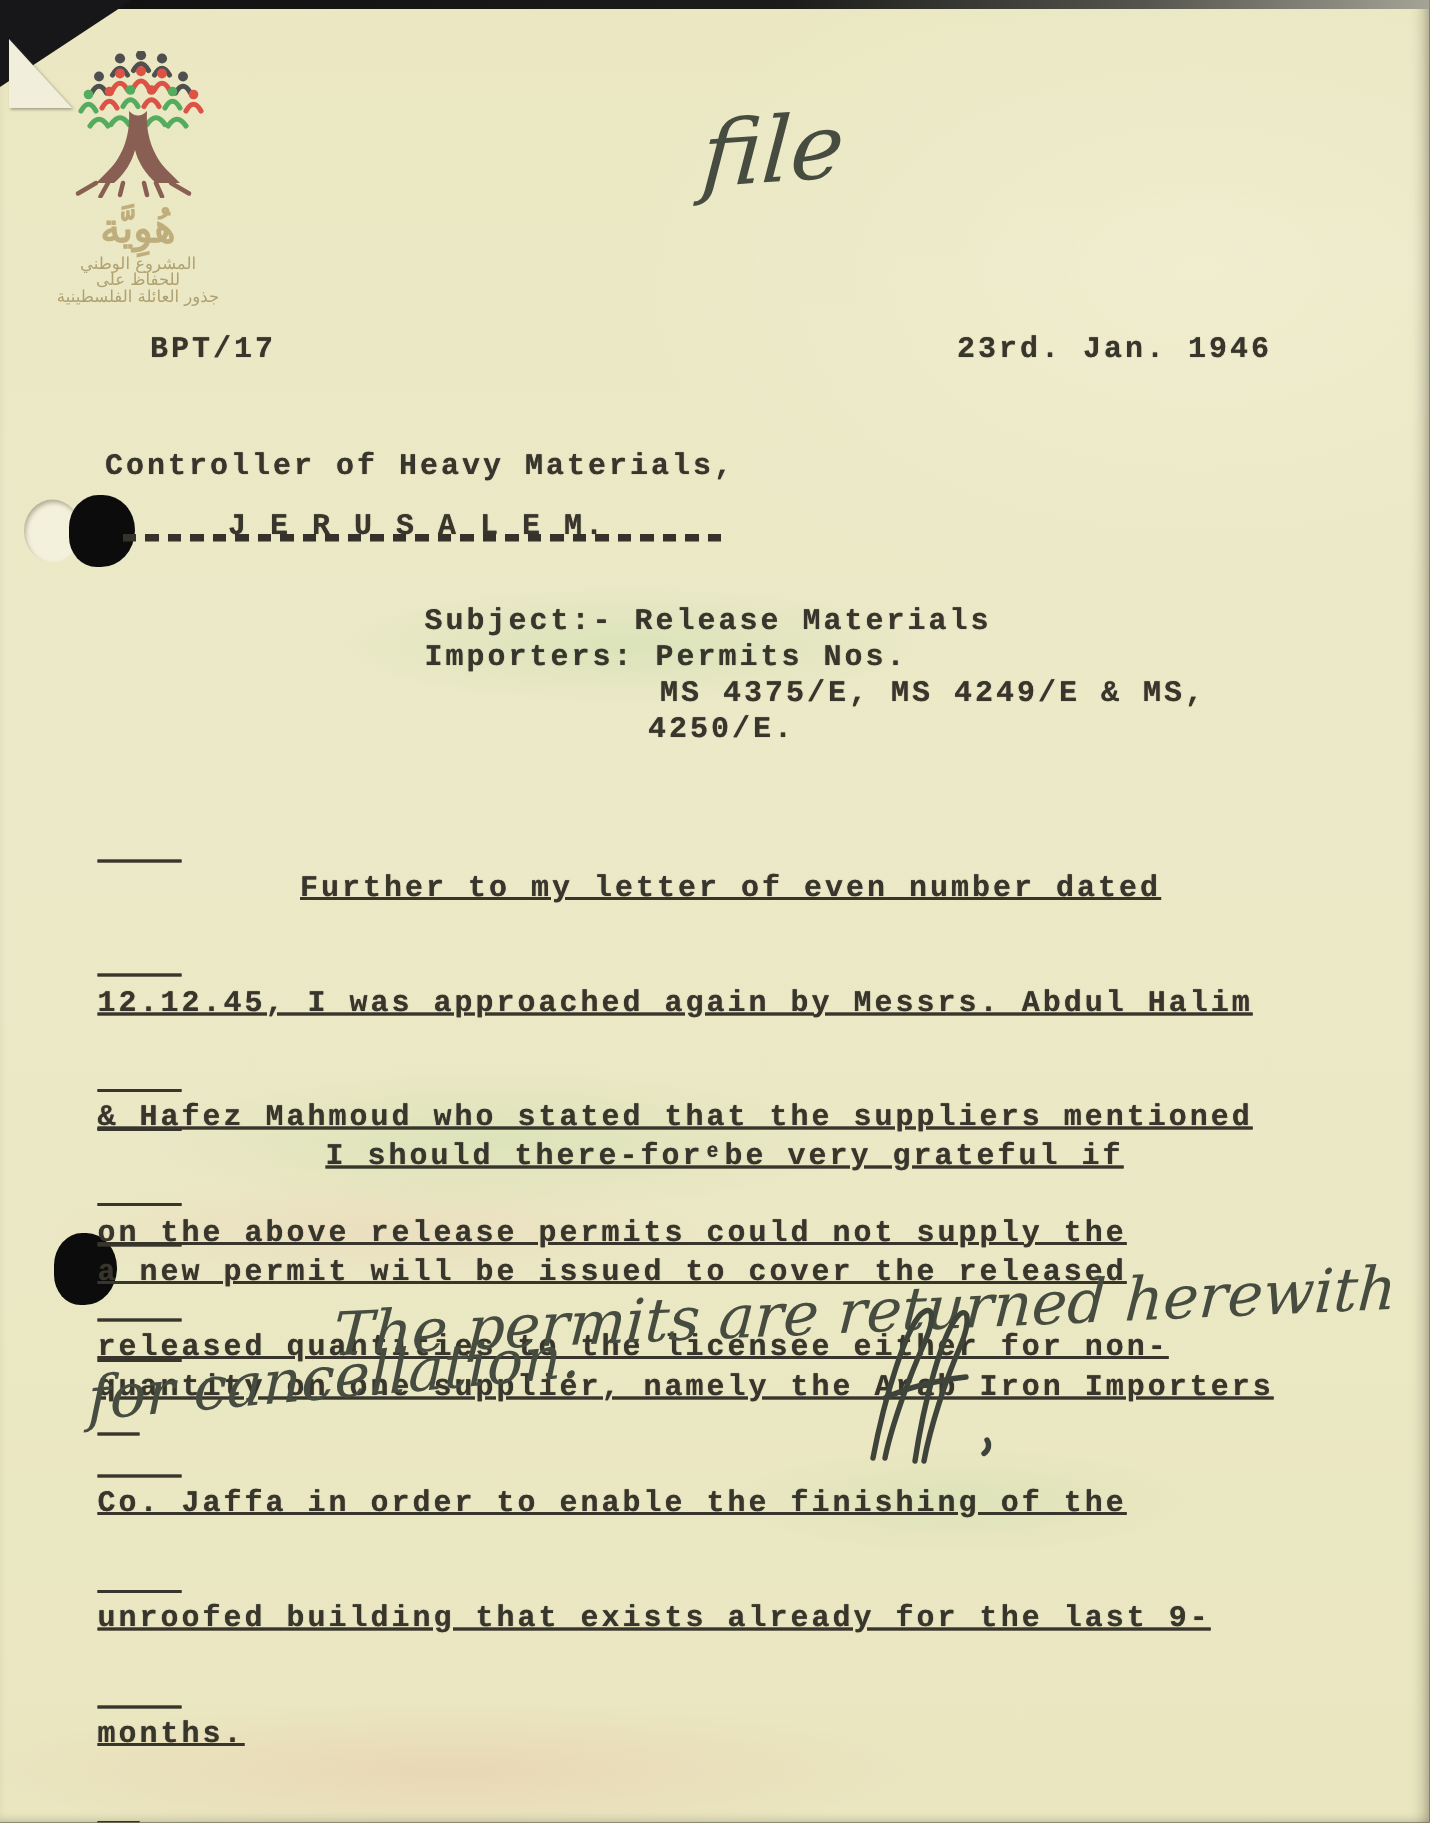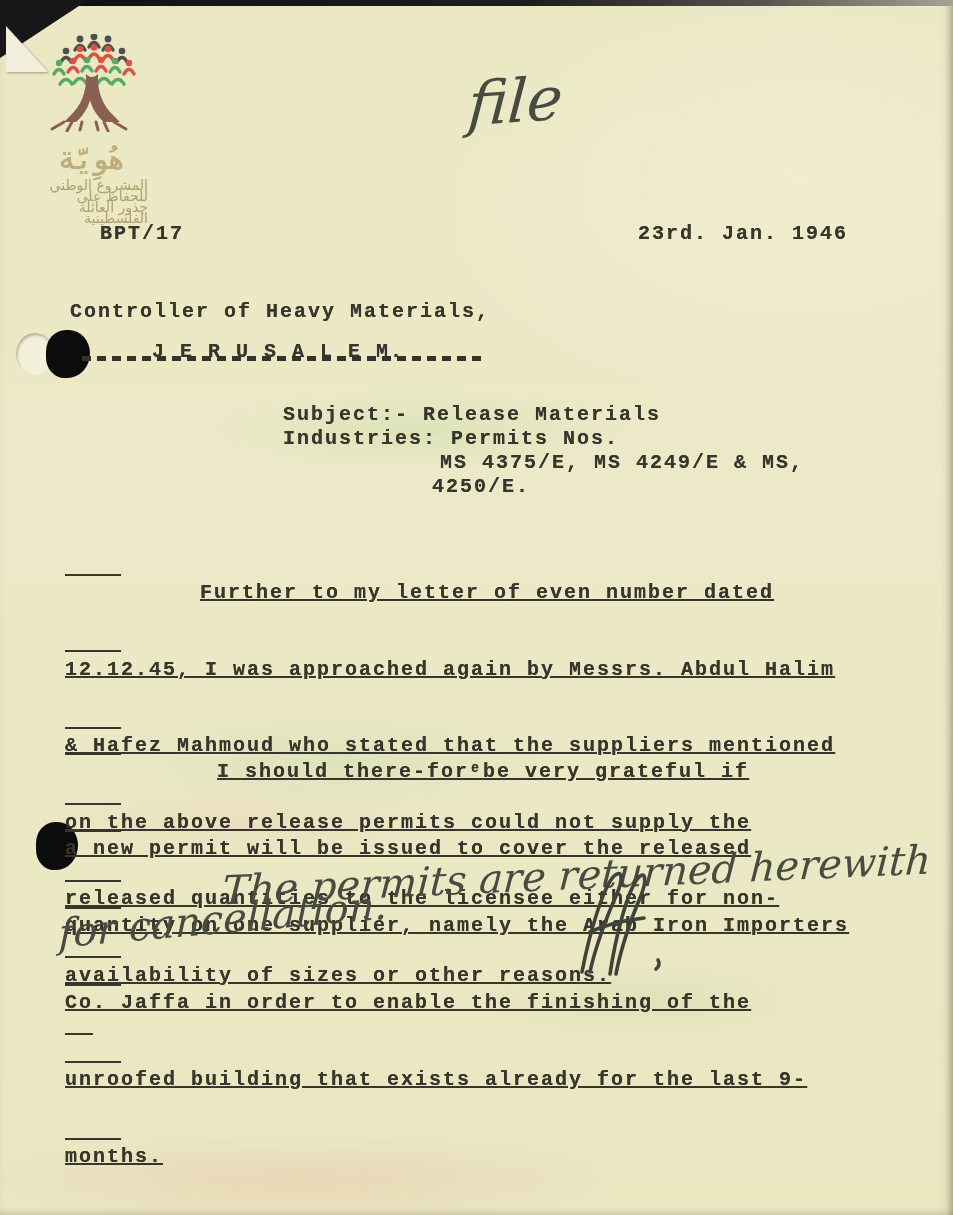--- a/index.html
+++ b/index.html
@@ -49,24 +49,24 @@
 
   
   .hand{position:absolute;font-family:"DejaVu Serif",serif;font-style:italic;
       color:#474c41;white-space:nowrap;}
   .hand-file{left:468px;top:66px;font-size:60px;transform:rotate(-4deg) skewX(-8deg);}
   .hand-note1{left:222px;top:852px;font-size:40px;transform:rotate(-2.5deg) skewX(-6deg);}
   .hand-note2{left:58px;top:896px;font-size:40px;transform:rotate(-5deg) skewX(-6deg);}
 
   
   .logo{position:absolute;left:36px;top:34px;width:112px;text-align:center;}
-  .logo-callig{font-family:Liberation Mono, monospace;direction:rtl;font-size:27px;line-height:30px;
-      font-weight:bold;color:#bfae7c;margin-top:10px;}
-  .logo-tag{font-family:"DejaVu Sans",sans-serif;direction:rtl;font-size:14px;line-height:11px;
-      color:#b1a06f;margin-top:3px;text-align:right;}
+  .logo-callig{font-family:Liberation Sans, sans-serif;direction:rtl;font-size:27px;line-height:30px;
+      font-weight:bold;color:#bfae7c;margin-top:0;}
+  .logo-tag{font-family:"DejaVu Sans",sans-serif;direction:rtl;font-size:11px;line-height:11px;
+      color:#b1a06f;margin-top:3px;}
   .sig-svg{position:absolute;left:552px;top:868px;}
 </style>
 </head>
 <body>
 
 <div id="page">
 
   <div class="top-edge"></div>
   <div class="corner-black"></div>
   <div class="corner-fold"></div>
@@ -149,31 +149,30 @@
   <div class="hand hand-file">file</div>
 
   <div class="tw" style="left:100px;top:222px;">BPT/17</div>
   <div class="tw" style="left:638px;top:222px;">23rd. Jan. 1946</div>
 
   <div class="tw" style="left:70px;top:300px;">Controller of Heavy Materials,</div>
   <div class="tw" style="left:152px;top:340px;">J E R U S A L E M.</div>
   <div class="dashes"></div>
 
   <div class="tw" style="left:283px;top:403px;">Subject:- Release Materials</div>
-  <div class="tw" style="left:283px;top:427px;">Industries: Permits Nos.</div>
+  <div class="tw" style="left:283px;top:427px;">Importers: Permits Nos.</div>
   <div class="tw" style="left:440px;top:451px;">MS 4375/E, MS 4249/E &amp; MS,</div>
   <div class="tw" style="left:432px;top:475px;">4250/E.</div>
 
   <div class="para" style="left:65px;top:529px;">
     <div class="indent1">Further to my letter of even number dated</div>
     <div>12.12.45, I was approached again by Messrs. Abdul Halim</div>
     <div>&amp; Hafez Mahmoud who stated that the suppliers mentioned</div>
     <div>on the above release permits could not supply the</div>
     <div>released quantities to the licensee either for non-</div>
-    <div>availability of sizes or other reasons.</div>
   </div>
 
   <div class="para p2" style="left:65px;top:708px;">
     <div class="indent2">I should there-forᵉbe very grateful if</div>
     <div>a new permit will be issued to cover the released</div>
     <div>quantity on one supplier, namely the Arab Iron Importers</div>
     <div>Co. Jaffa in order to enable the finishing of the</div>
     <div>unroofed building that exists already for the last 9-</div>
     <div>months.</div>
   </div>

